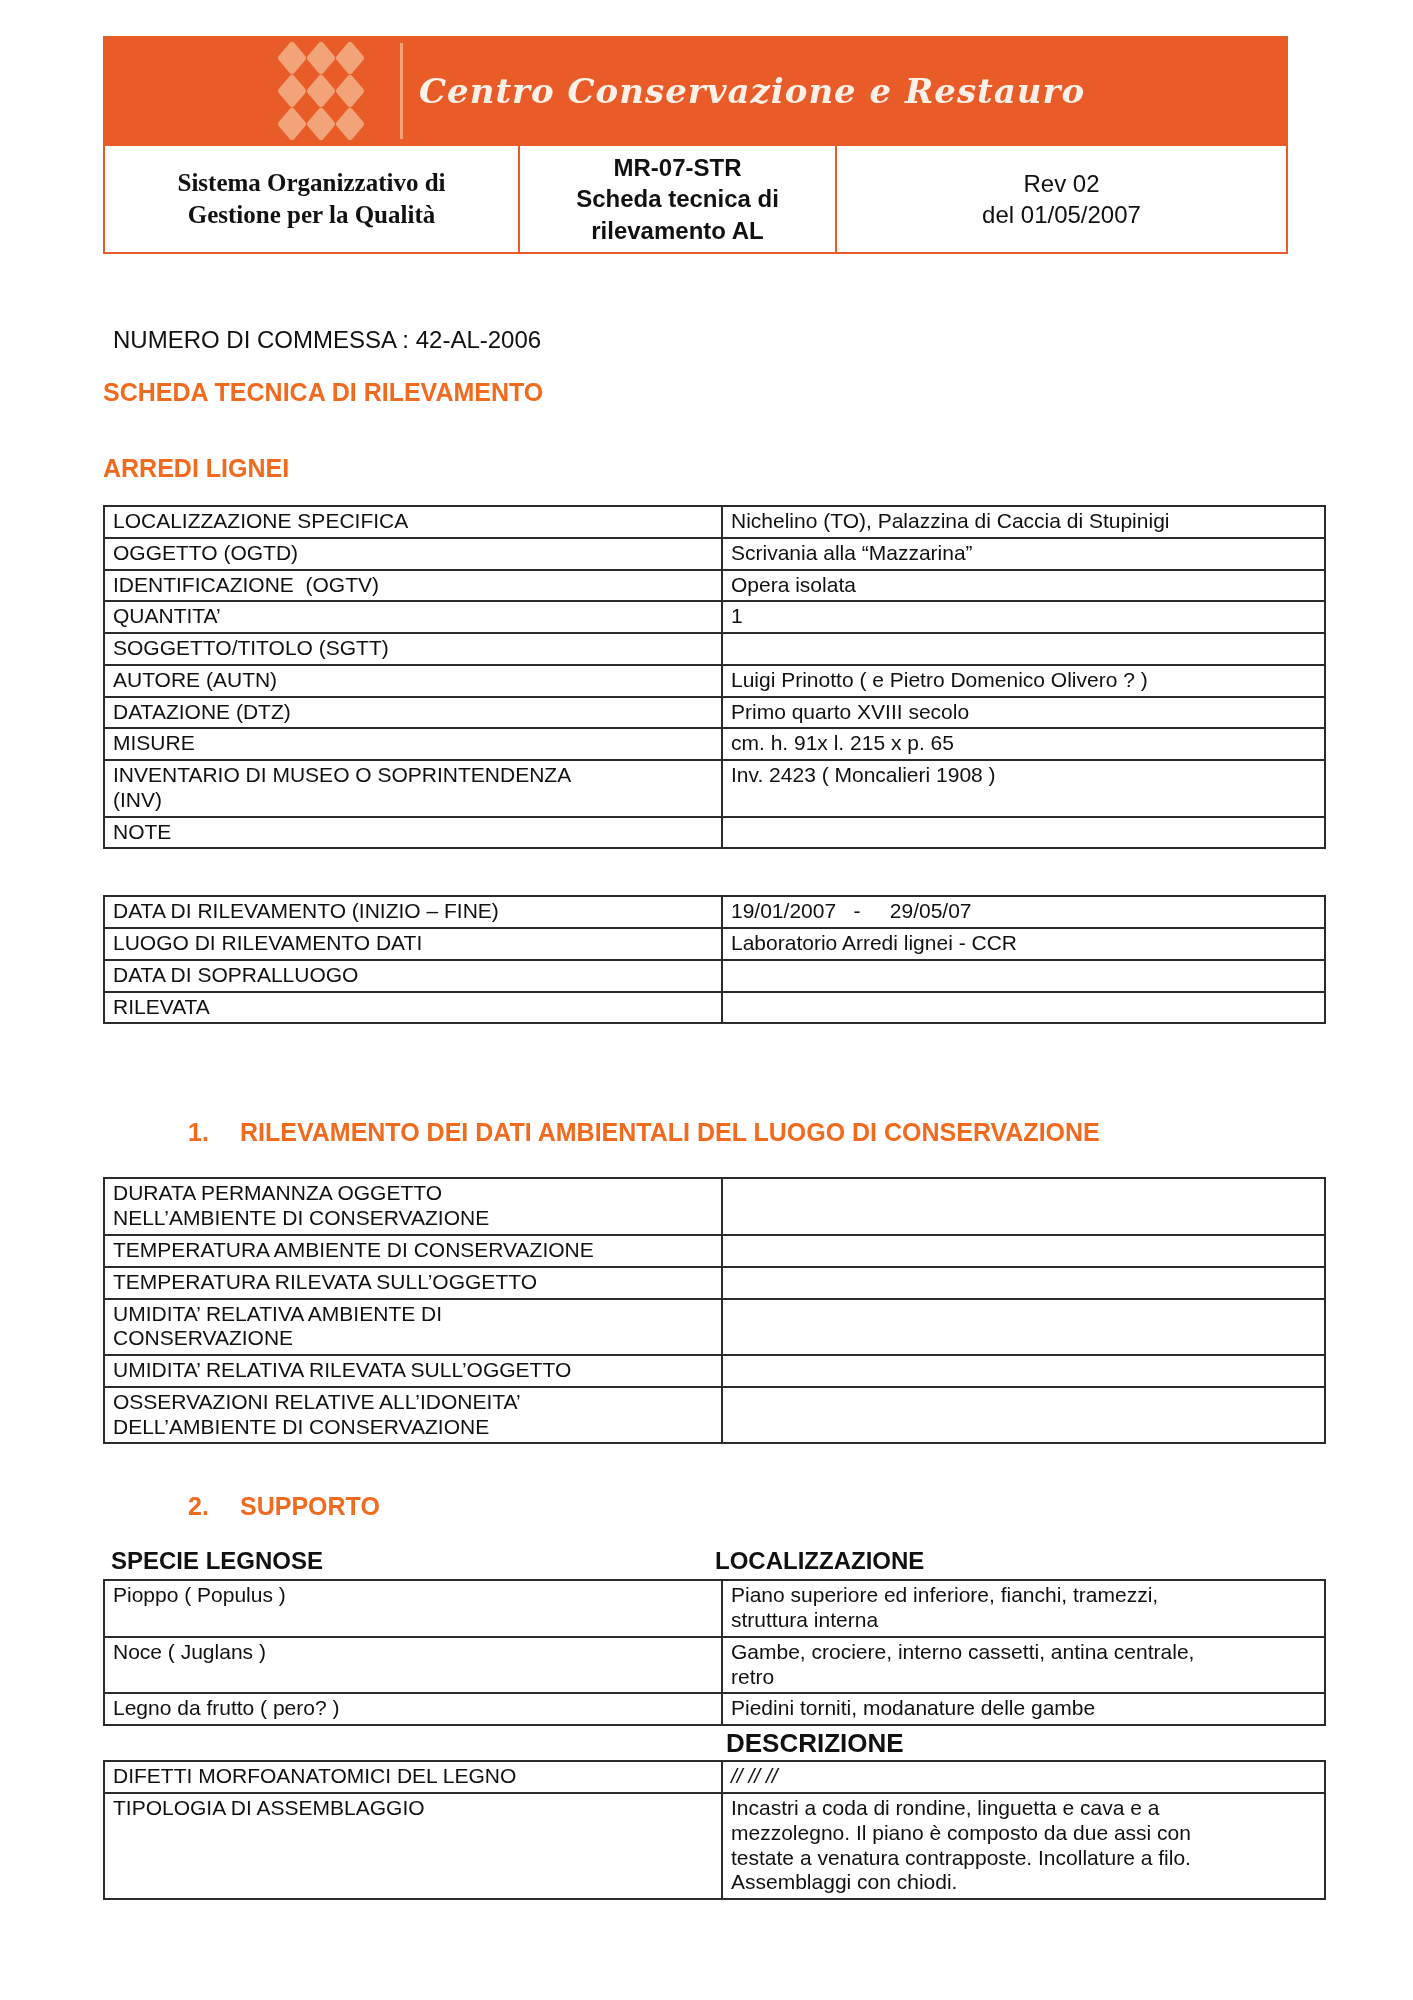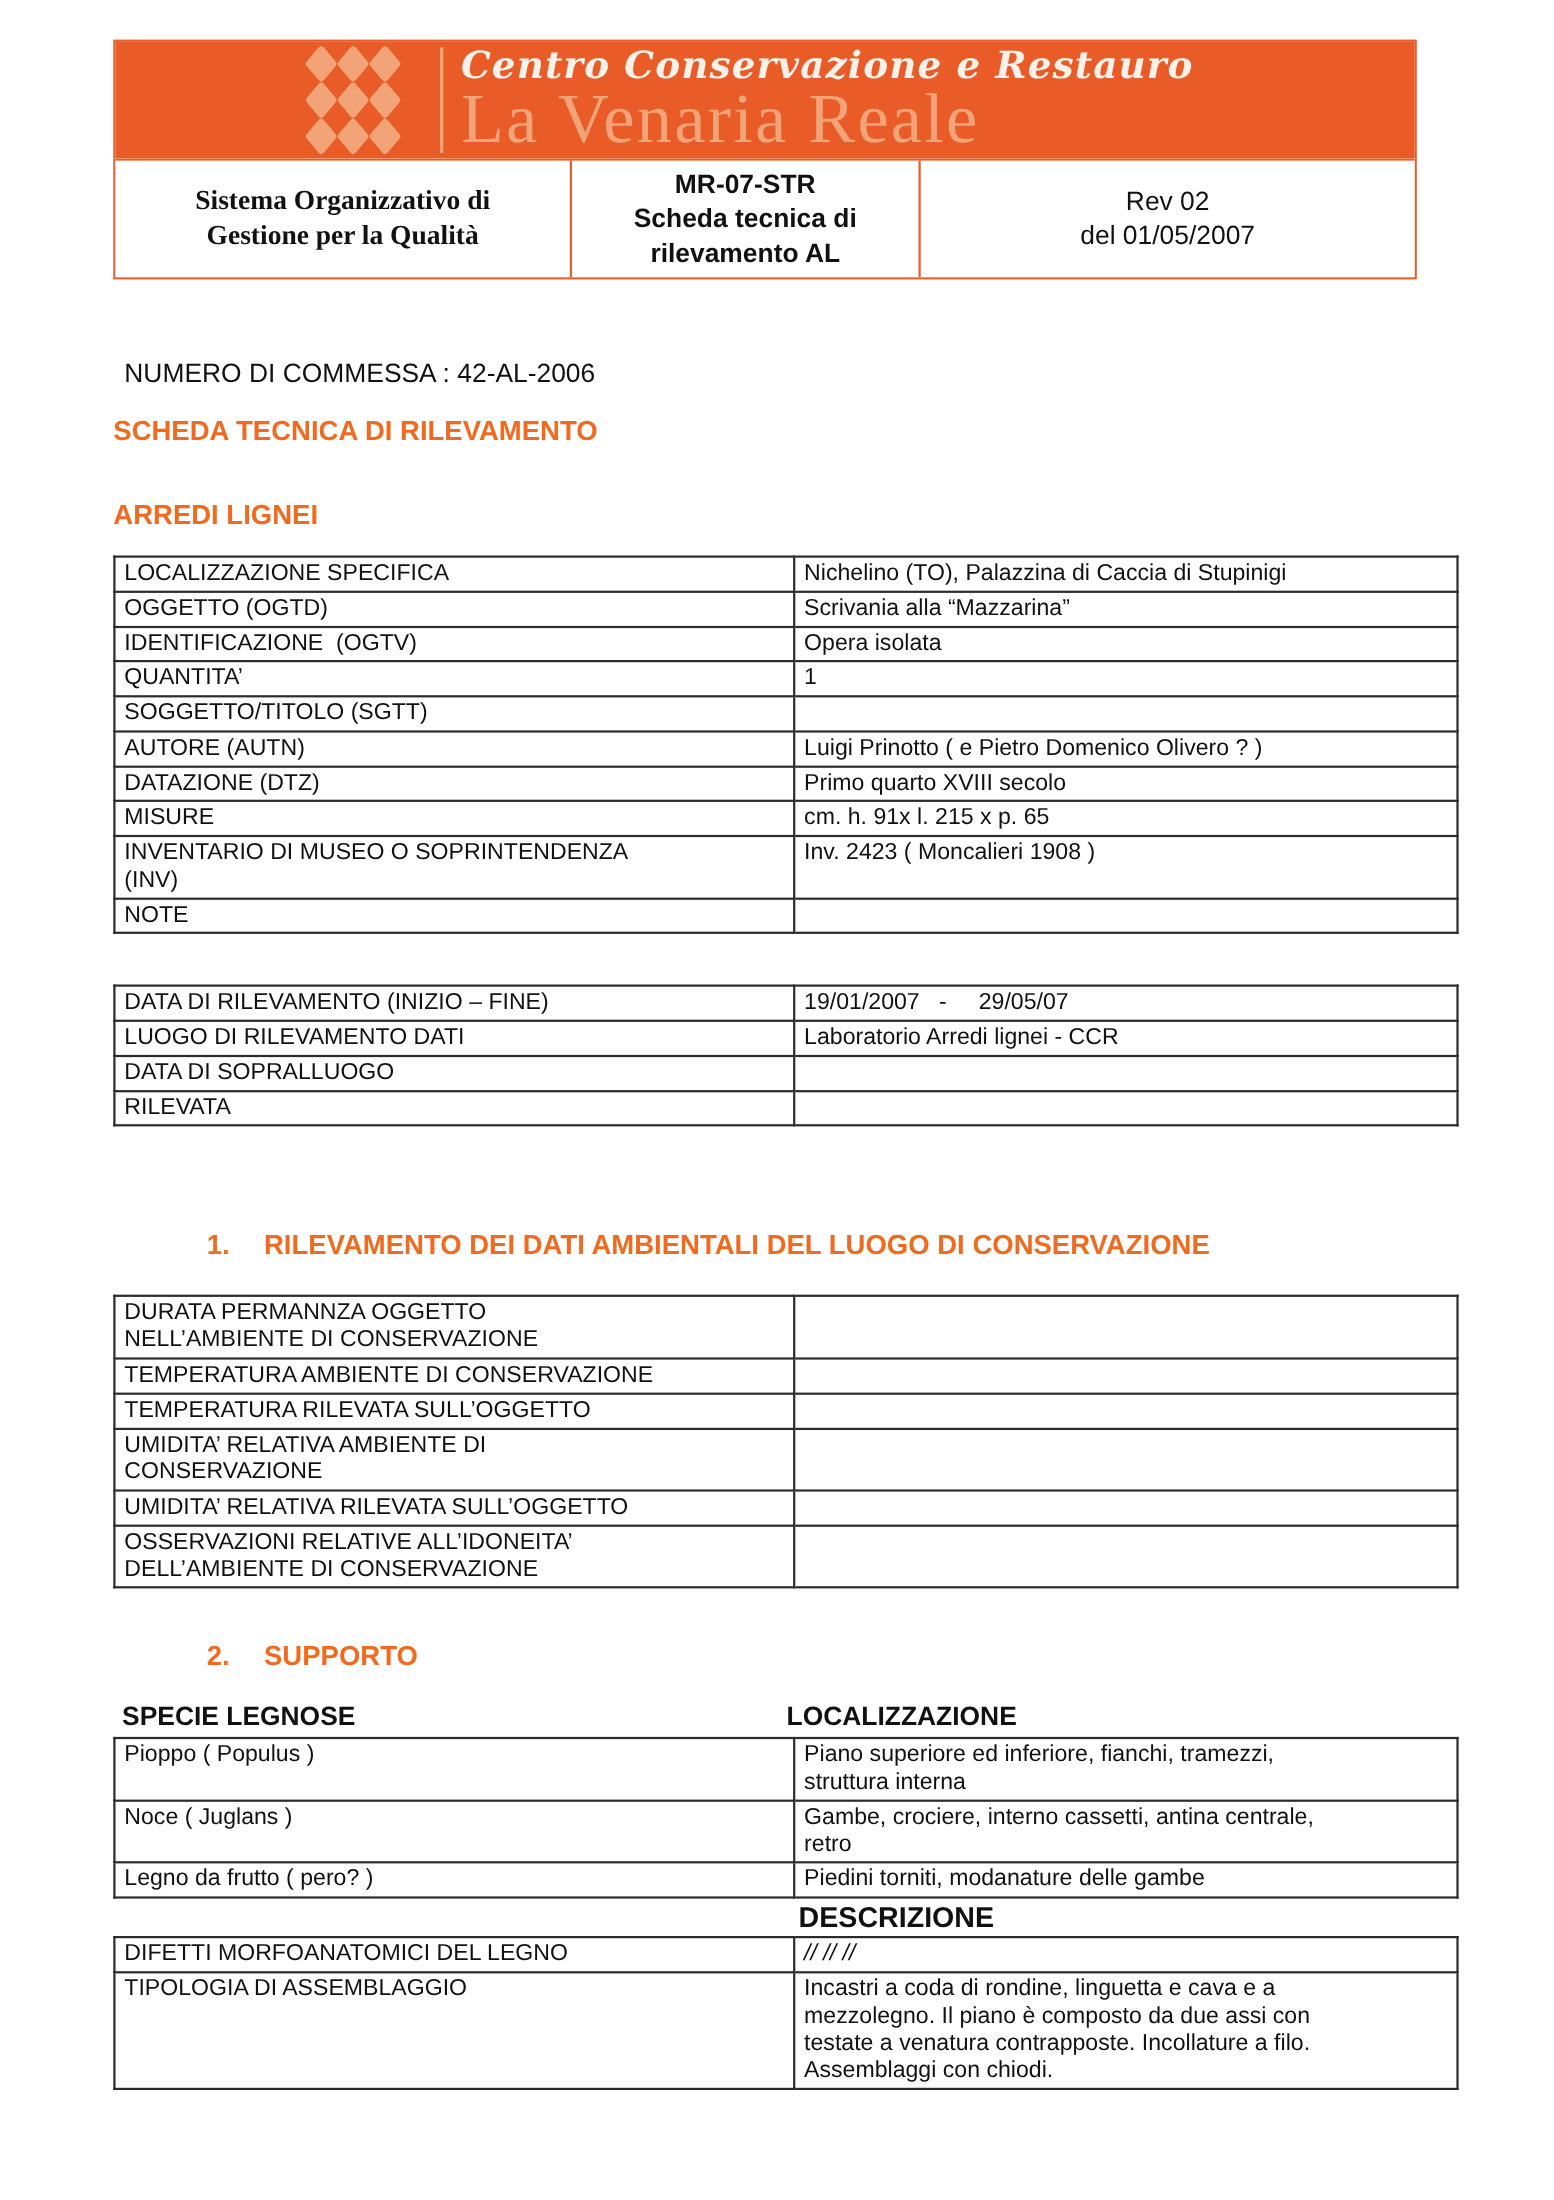--- a/index.html
+++ b/index.html
@@ -115,21 +115,20 @@
             <path d="M44 37 L55 50 L44 63 L33 50 Z"></path>
             <path d="M73 37 L84 50 L73 63 L62 50 Z"></path>
             <path d="M15 70 L26 83 L15 96 L4 83 Z"></path>
             <path d="M44 70 L55 83 L44 96 L33 83 Z"></path>
             <path d="M73 70 L84 83 L73 96 L62 83 Z"></path>
           </g>
         </svg>
         <div class="vline"></div>
         <div class="band-titles">
           <div class="t1">Centro Conservazione e Restauro</div>
-          <div class="t2">La Venaria Reale</div>
         </div>
       </div>
       <div class="hcells">
         <div class="hcell hc1">
           <div>Sistema Organizzativo di</div>
           <div>Gestione per la Qualità</div>
         </div>
         <div class="hcell hc2">
           <div>MR-07-STR</div>
           <div>Scheda tecnica di</div>

